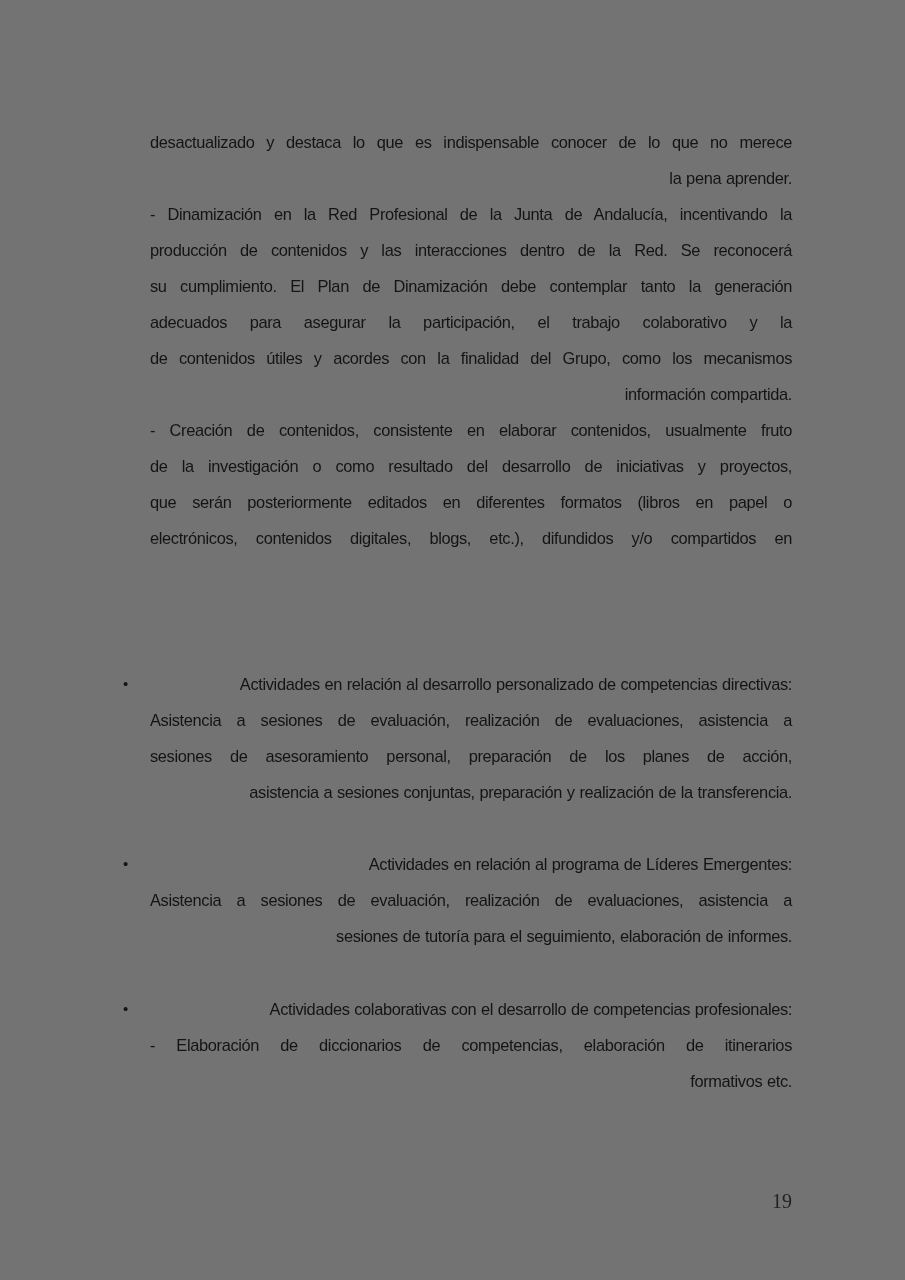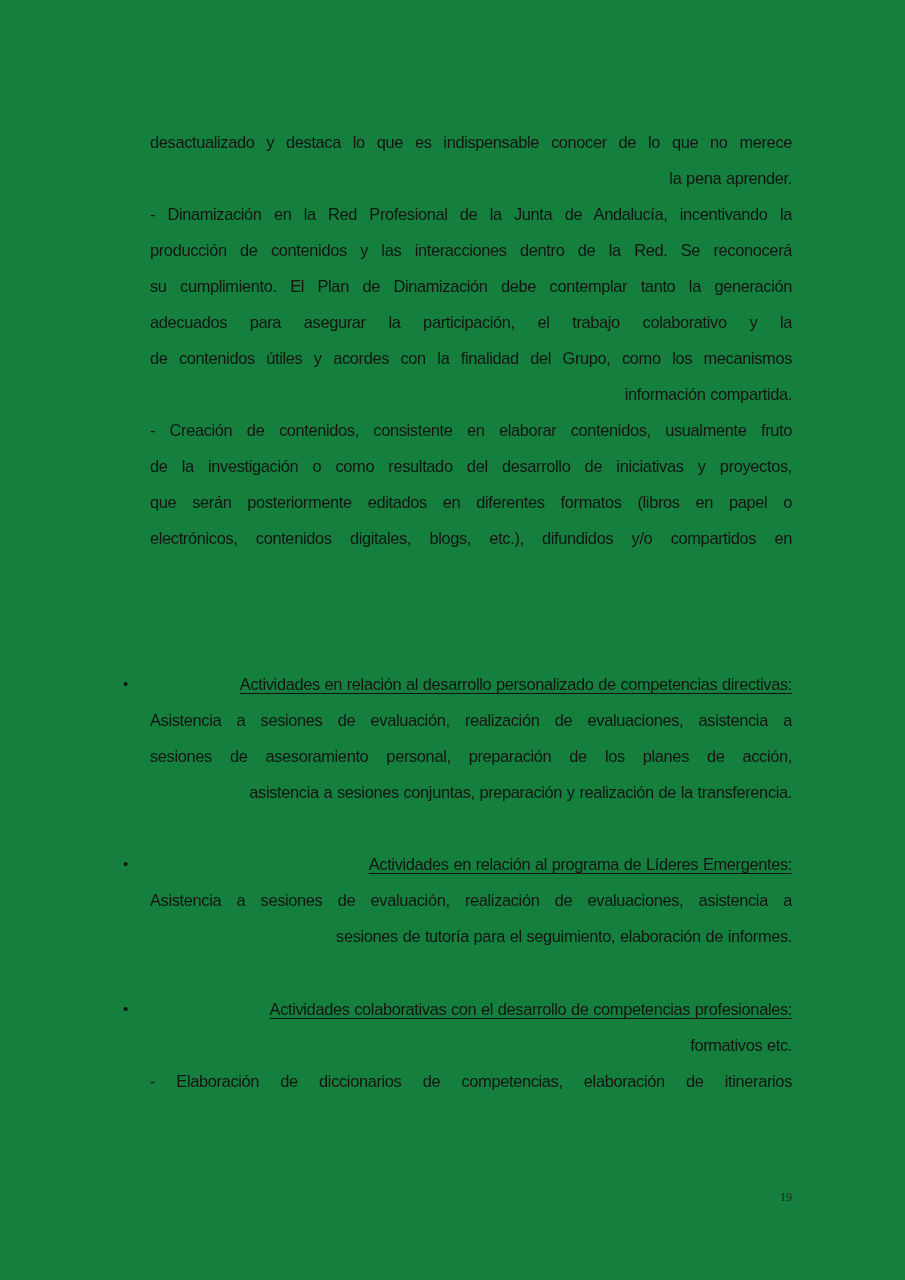--- a/index.html
+++ b/index.html
@@ -1,17 +1,17 @@
 <!DOCTYPE html>
 <html><head>
 <meta charset="utf-8">
 <style>
   html, body { margin: 0; padding: 0; background: #ffffff; }
   body { width: 905px; height: 1280px; position: relative; overflow: hidden; }
-  .page { position: absolute; left: 0; top: 0; width: 905px; height: 1280px; background: #15803d; }
+  .page { position: absolute; left: 0; top: 0; width: 905px; height: 1280px; background: #737373; }
   .body-text {
     position: absolute;
     left: 150px;
     width: 642px;
     font-family: "Liberation Sans", sans-serif;
     font-size: 16.4px;
     color: #141414;
     letter-spacing: -0.35px;
     word-spacing: 0.5px;
   }
@@ -31,29 +31,29 @@
     position: absolute;
     left: -27px;
     top: 0;
     width: 10px;
     height: 36px;
     line-height: 36px;
     font-family: "Liberation Sans", sans-serif;
     font-size: 15px;
     color: #141414;
   }
-  .heading-u { text-decoration: underline; text-underline-offset: 3px; text-decoration-thickness: 1px; }
+  .heading-u { text-underline-offset: 3px; text-decoration-thickness: 1px; }
   .page-number {
     position: absolute;
     left: 760px;
     top: 1190px;
     width: 32px;
     text-align: right;
     font-family: "Liberation Serif", serif;
-    font-size: 12px;
+    font-size: 20px;
     color: #222;
   }
 </style>
 </head>
 <body>
 
 <div class="page">
 
   <div class="body-text" style="top:124px;">
     <div class="line just">desactualizado y destaca lo que es indispensable conocer de lo que no merece</div>
@@ -81,18 +81,18 @@
   <div class="bullet-item body-text" style="top:846px;">
     <span class="bullet-dot">•</span>
     <div class="line"><span class="heading-u">Actividades en relación al programa de Líderes Emergentes:</span></div>
     <div class="line just">Asistencia a sesiones de evaluación, realización de evaluaciones, asistencia a</div>
     <div class="line">sesiones de tutoría para el seguimiento, elaboración de informes.</div>
   </div>
 
   <div class="bullet-item body-text" style="top:991px;">
     <span class="bullet-dot">•</span>
     <div class="line"><span class="heading-u">Actividades colaborativas con el desarrollo de competencias profesionales:</span></div>
+    <div class="line just">- Elaboración de diccionarios de competencias, elaboración de itinerarios</div>
     <div class="line">formativos etc.</div>
-    <div class="line just">- Elaboración de diccionarios de competencias, elaboración de itinerarios</div>
   </div>
 
   <div class="page-number">19</div>
 </div>
 
 </body></html>

